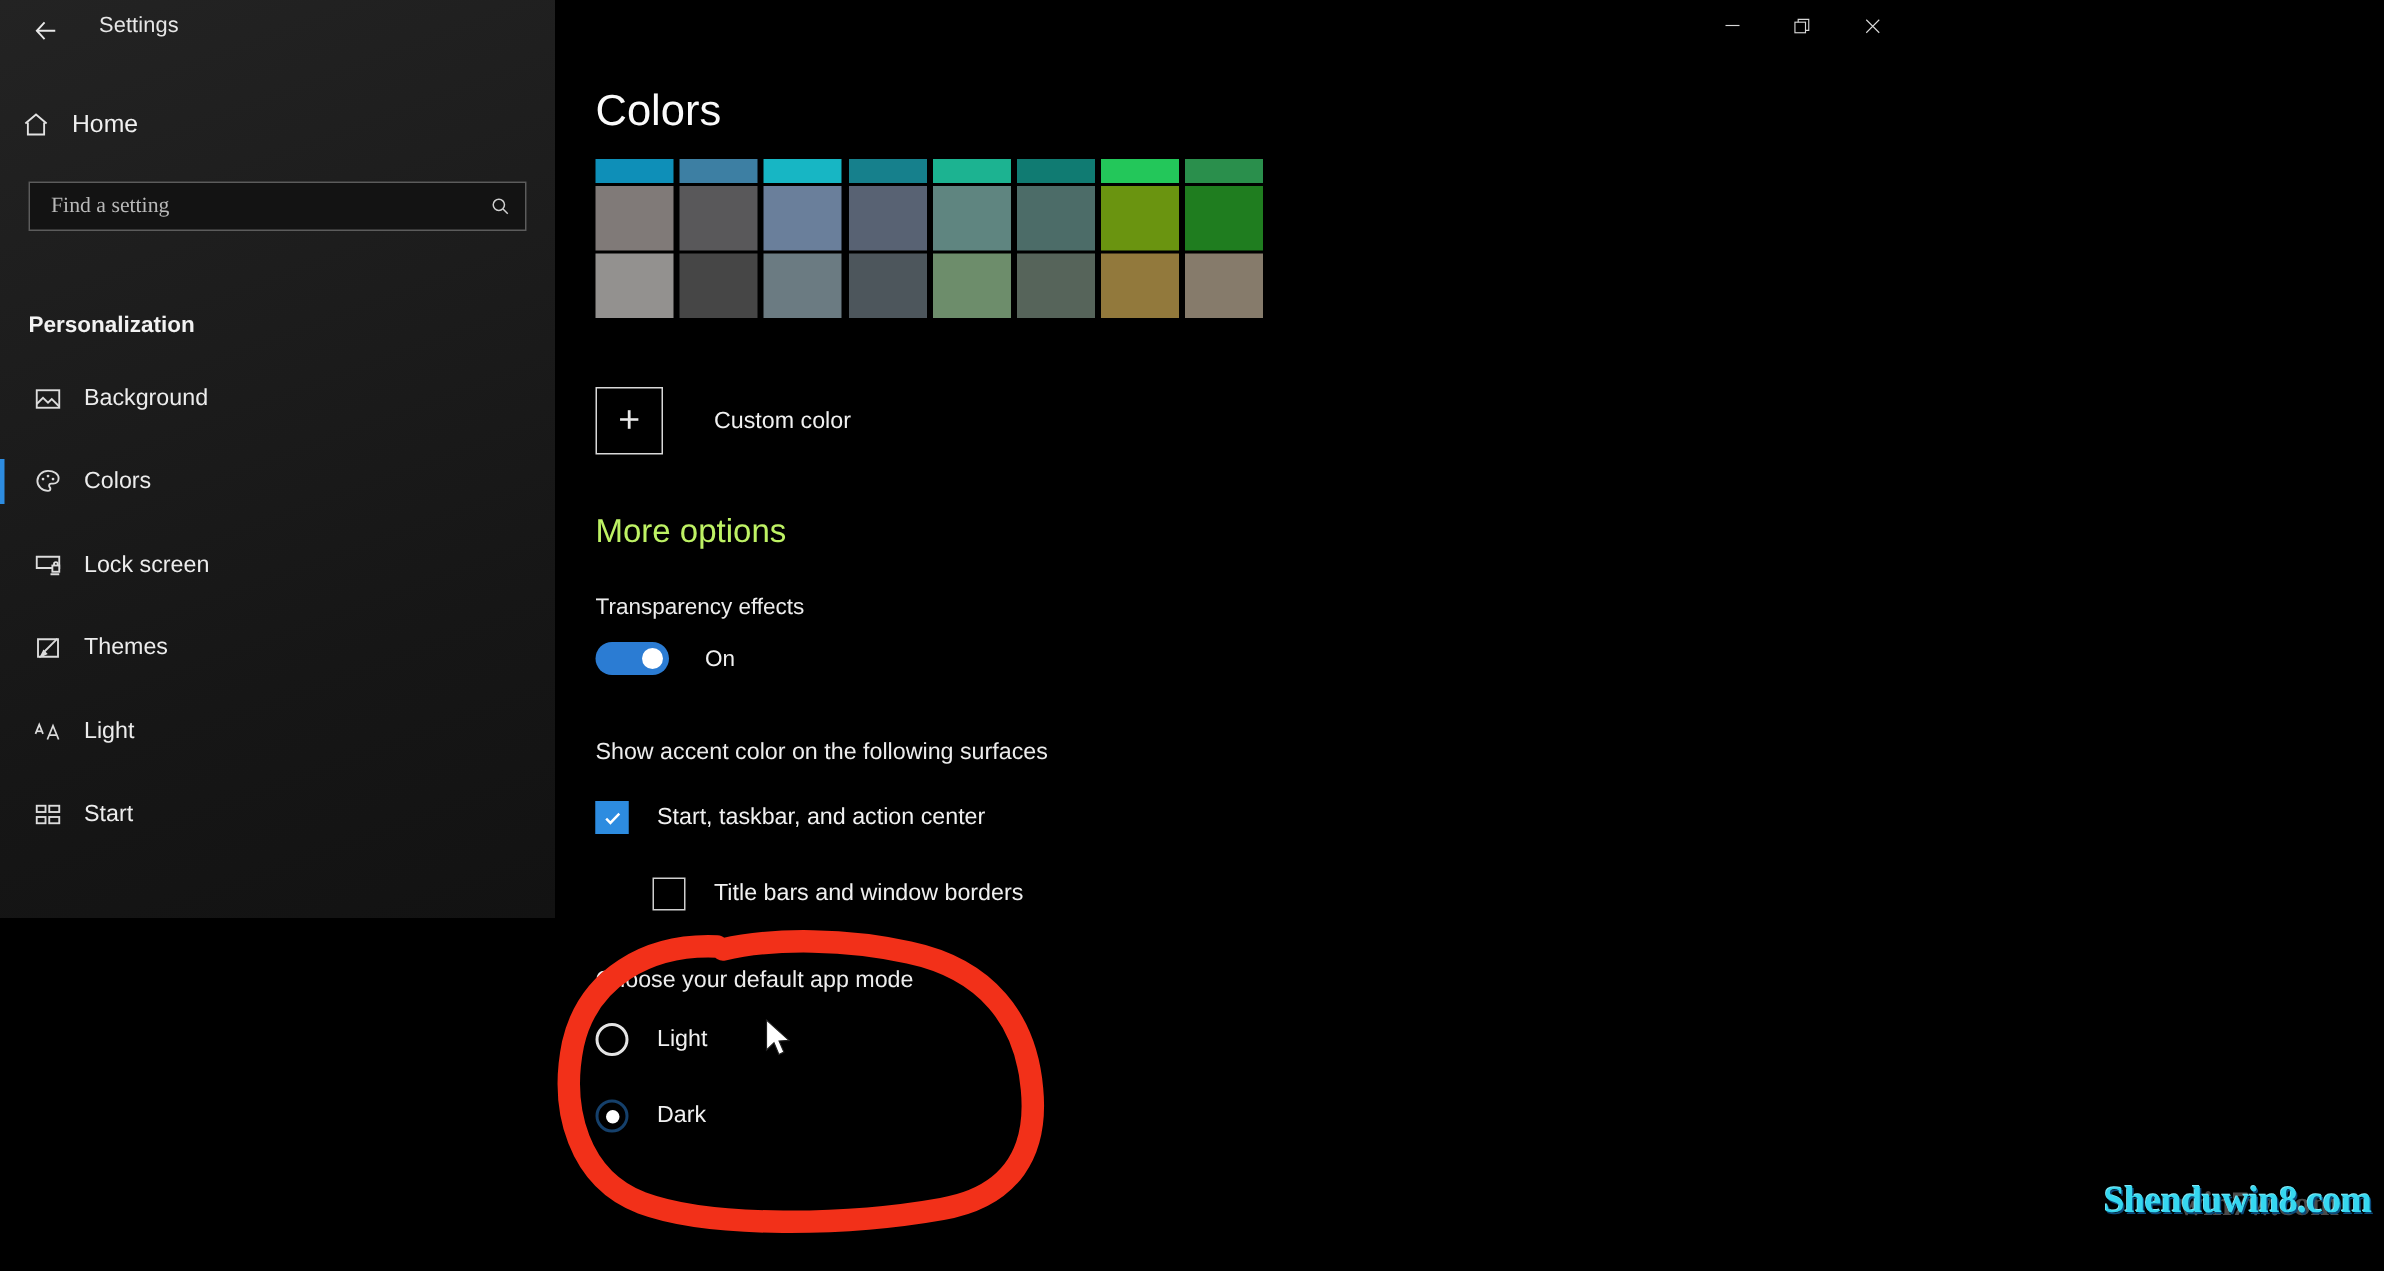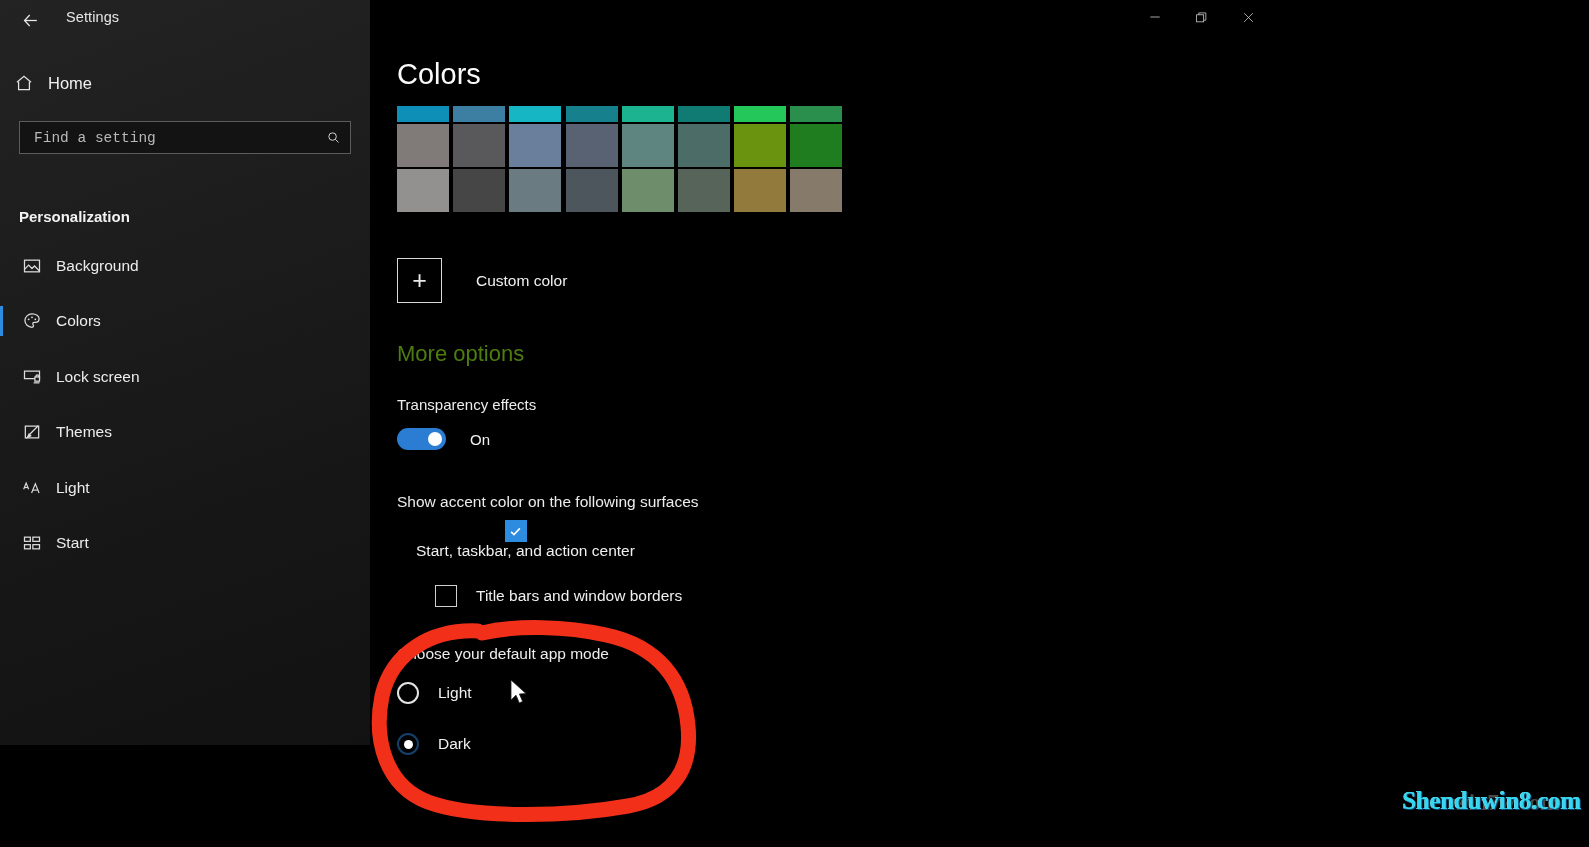--- a/index.html
+++ b/index.html
@@ -41,21 +41,21 @@
     width: 47px; height: 34px;
     display: flex; align-items: center; justify-content: center;
     color: #d8d8d8;
   }
   .wc svg { width: 13px; height: 13px; }
   .wc-min svg { width: 14px; height: 14px; }
 
   
   .sidebar {
     position: absolute; left: 0; top: 0;
-    width: 370px; height: 745px;
+    width: 370px; height: 612px;
     background: linear-gradient(160deg, #232323 0%, #1c1c1c 38%, #161616 70%, #121212 100%);
     z-index: 10;
   }
   .home-row {
     position: absolute; left: 0; top: 62px;
     width: 370px; height: 42px;
     display: flex; align-items: center;
   }
   .home-row .ico {
     width: 48px; display: flex; align-items: center; justify-content: center;
@@ -68,21 +68,21 @@
     position: absolute; left: 19px; top: 121px;
     width: 332px; height: 33px;
     background: #131313;
     border: 1px solid #5c5c5c;
     display: flex; align-items: center;
   }
   .search-box input {
     flex: 1;
     background: transparent; border: none; outline: none;
     color: #4d7c0f; font-size: 14.5px;
-    font-family: Liberation Mono, monospace;
+    font-family: Liberation Serif, serif;
     padding: 0 8px 0 14px;
   }
   .search-box input::placeholder { color: #b9b9b9; opacity: 1; }
   .search-icon {
     width: 34px; display: flex; align-items: center; justify-content: center;
     color: #d0d0d0;
   }
   .search-icon svg { width: 15px; height: 15px; }
 
   .section-title {
@@ -137,21 +137,21 @@
     border: 1.6px solid #d9d9d9;
     display: flex; align-items: center; justify-content: center;
     color: #e8e8e8; font-size: 25px; line-height: 1;
   }
   .custom-color-label {
     margin-left: 34px; font-size: 15.5px; color: #f0f0f0;
   }
 
   .h2 {
     position: absolute; left: 27px; top: 341px;
-    font-size: 22px; color: #4d7c0f; font-weight: normal;
+    font-size: 22px; color: #bef264; font-weight: normal;
   }
   .lbl-transparency {
     position: absolute; left: 27px; top: 396px;
     font-size: 15px; color: #ececec;
   }
   .toggle-row {
     position: absolute; left: 27px; top: 428px;
     display: flex; align-items: center;
   }
   .toggle {
@@ -166,21 +166,21 @@
   .toggle-state { margin-left: 24px; font-size: 15px; color: #f0f0f0; }
 
   .lbl-accent {
     position: absolute; left: 27px; top: 493px;
     font-size: 15.5px; color: #ececec;
   }
   .check-row {
     position: absolute; left: 27px;
     display: flex; align-items: center;
   }
-  .check-row.r1 { top: 520px; flex-direction: column; }
+  .check-row.r1 { top: 534px; }
   .check-row.r2 { top: 585px; padding-left: 38px; }
   .cbox {
     width: 22px; height: 22px;
     border: 1.6px solid #cfcfcf;
     display: flex; align-items: center; justify-content: center;
   }
   .cbox.checked { background: #2d8ce0; border-color: #2d8ce0; }
   .cbox svg { width: 15px; height: 15px; color: #fff; }
   .check-label { margin-left: 19px; font-size: 15.5px; color: #f0f0f0; }
 

